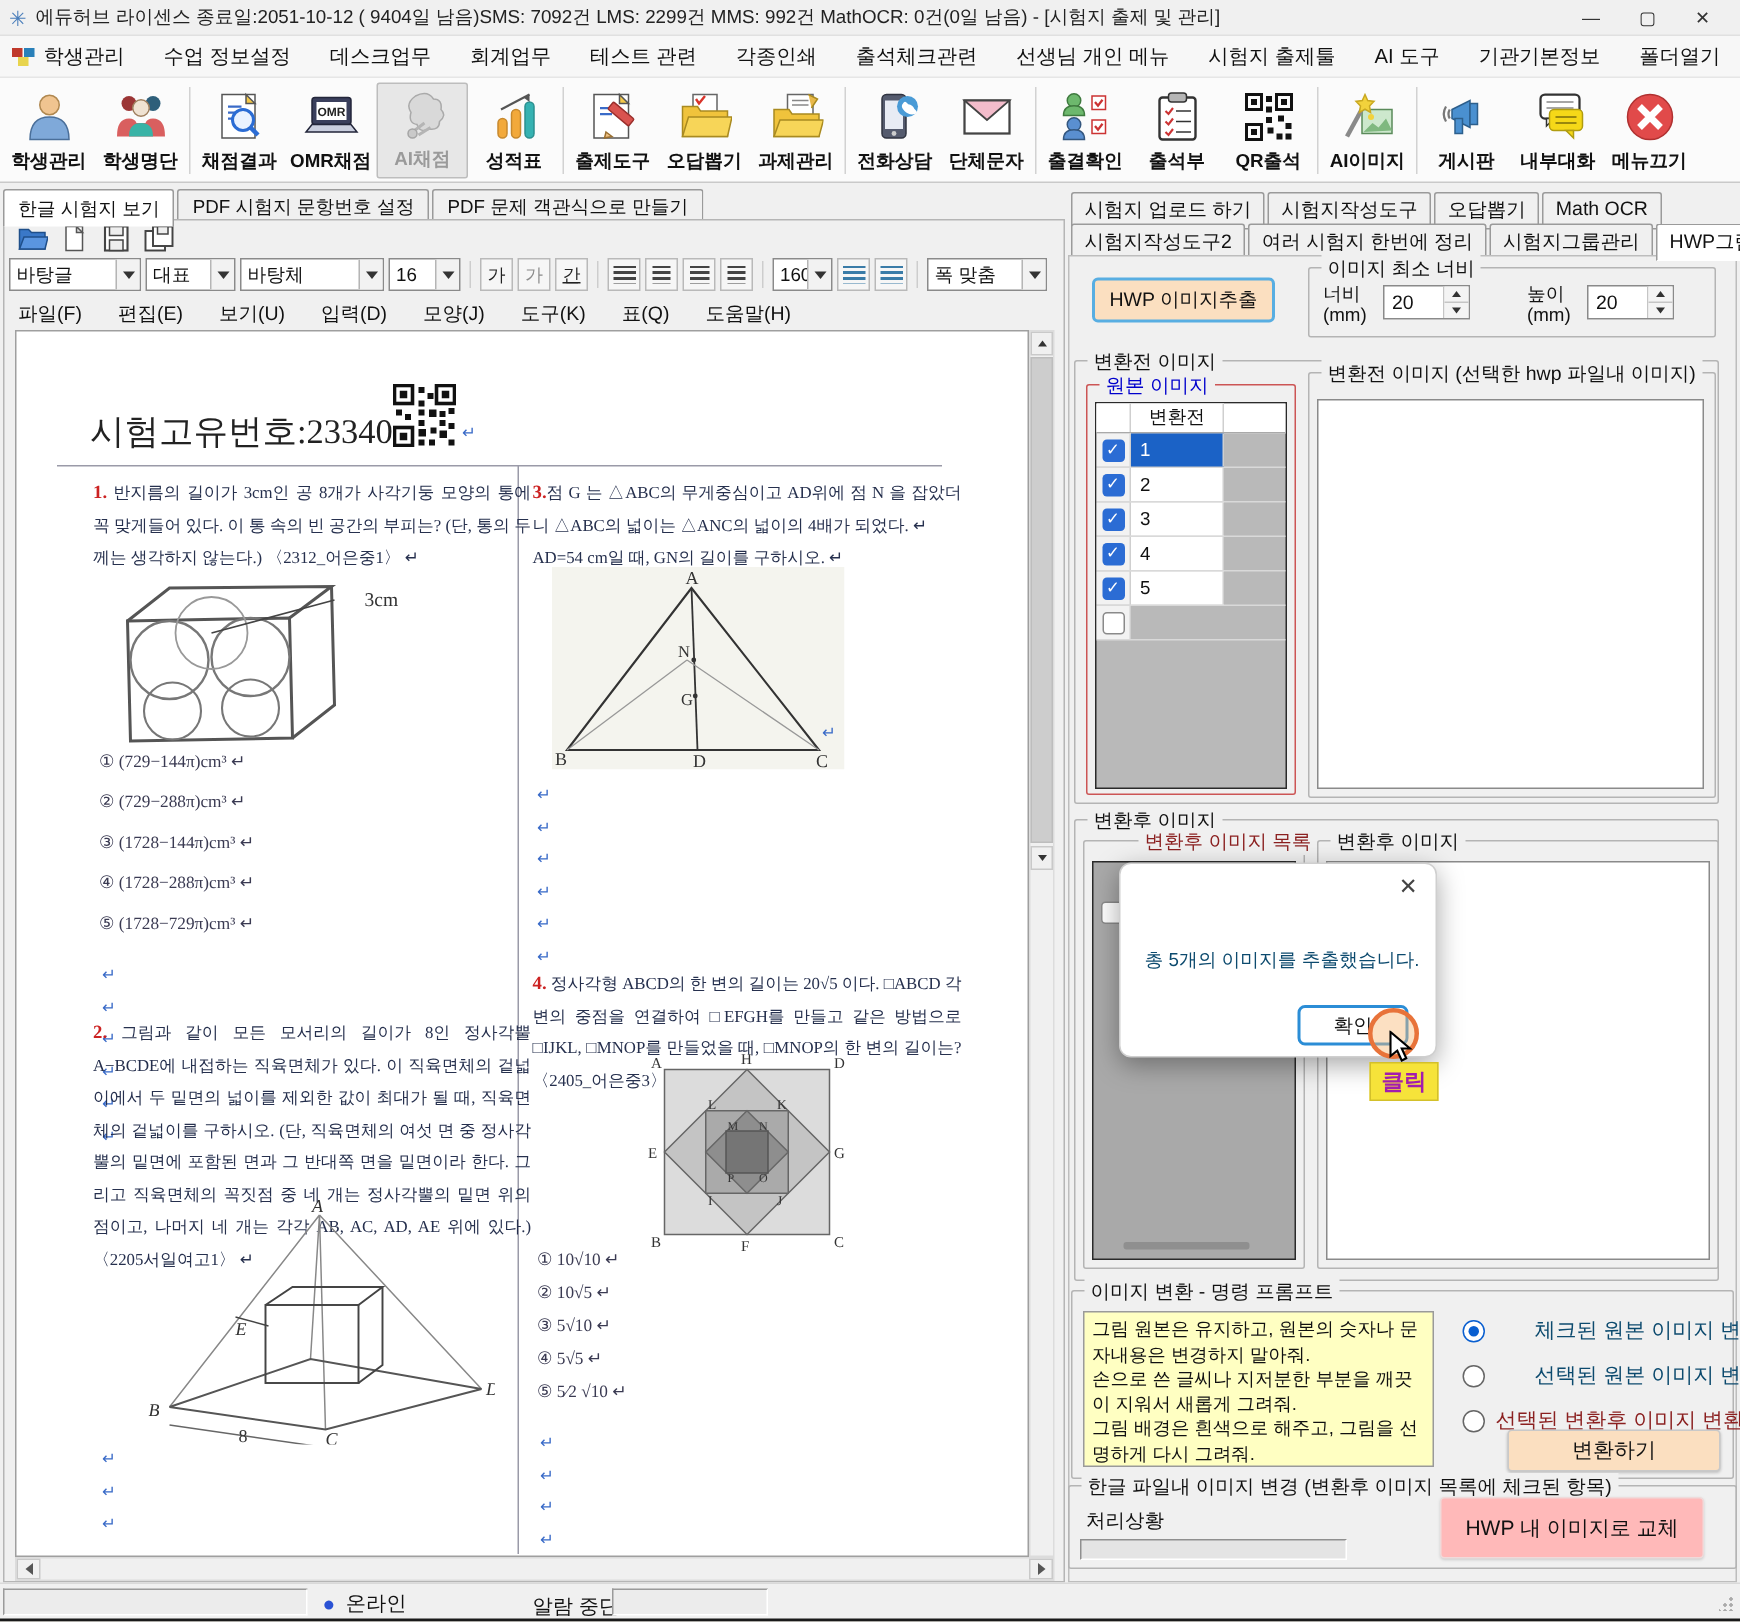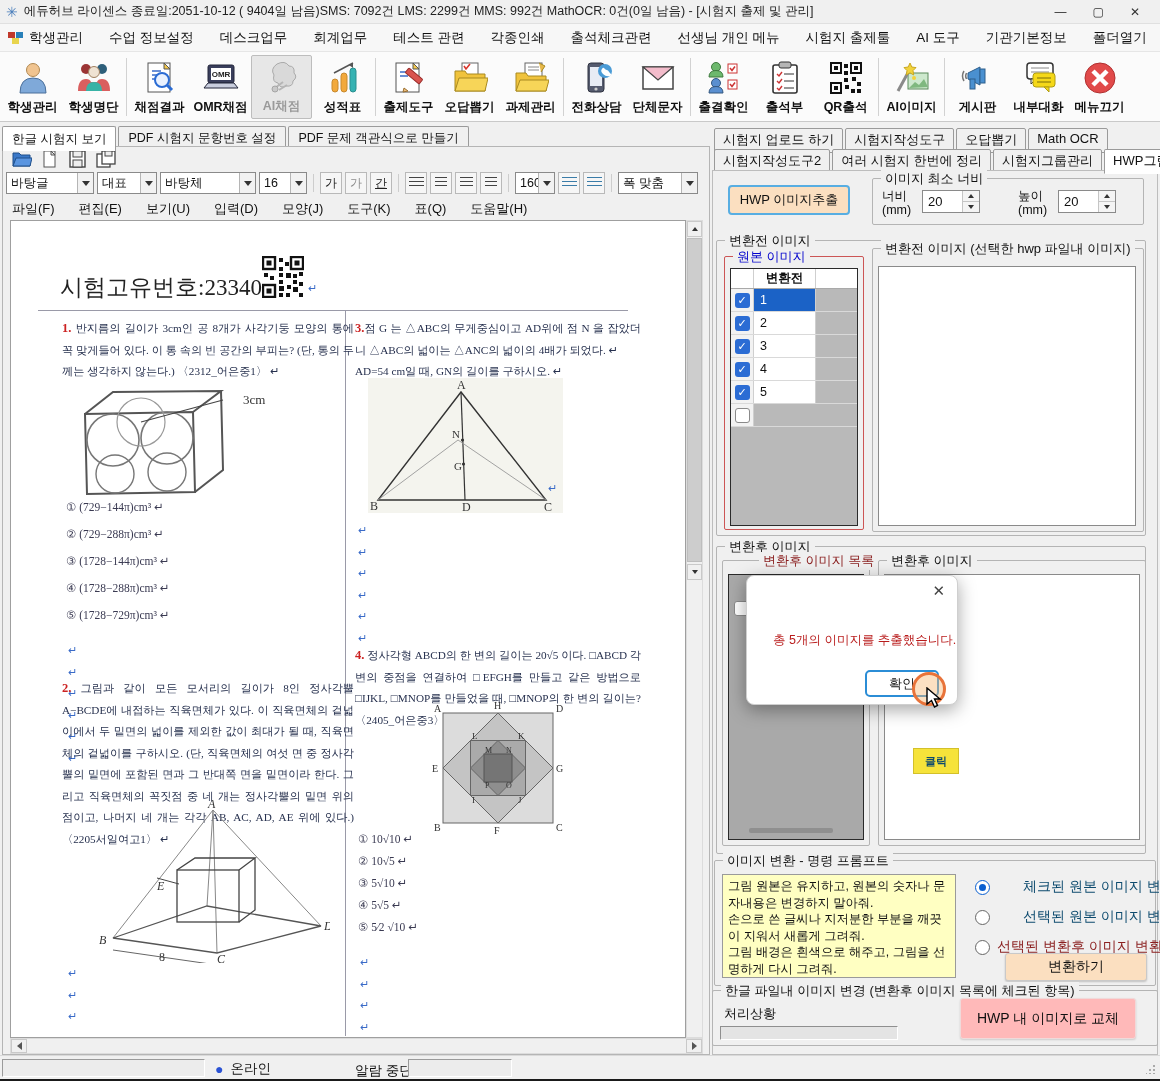--- a/index.html
+++ b/index.html
@@ -93,38 +93,38 @@
   .btn-extract { position:absolute; left:728px; top:185px; width:122px; height:30px; background:#fbdfc0; border:2px solid #58aee2; border-radius:4px; font-size:13px; color:#111; display:flex; align-items:center; justify-content:center; }
   .minlbl { position:absolute; font-size:12.5px; color:#111; white-space:pre-line; line-height:14px; }
   .spin { position:absolute; width:58px; height:23px; border:1px solid #8a8a8a; background:#fff; }
   .spin .val { font-size:13px; color:#111; padding:3px 5px; }
   .spin .arr { position:absolute; right:0; top:0; bottom:0; width:17px; border-left:1px solid #c5c5c5; display:flex; flex-direction:column; }
   .spin .arr i { flex:1; display:flex; align-items:center; justify-content:center; background:#f4f4f4; }
   .spin .arr i:first-child { border-bottom:1px solid #c5c5c5; }
 
   .btable { position:absolute; background:#b9b9b9; border:1px solid #2a2a2a; }
   .brow { display:flex; height:23px; border-bottom:1px solid #d9d9d9; }
-  .brow.hdr { background:#fff; height:20px; border-bottom:1px solid #a9a9a9;font-weight:bold; }
+  .brow.hdr { background:#fff; height:20px; border-bottom:1px solid #a9a9a9; }
   .bcell-cb { width:23px; display:flex; align-items:center; justify-content:center; background:#f2f2f2; border-right:1px solid #cfcfcf; }
   .bcell-n { width:62px; font-size:12.5px; color:#111; display:flex; align-items:center; padding-left:6px; background:#fff; border-right:1px solid #cfcfcf; }
   .brow.sel .bcell-n { background:#1b62c6; color:#fff; }
   .brow.hdr .bcell-n { justify-content:center; padding-left:0; background:#fff; }
   .cb { width:15px; height:15px; border-radius:3px; background:#2b6cd4; color:#fff; font-size:11px; line-height:15px; text-align:center; }
   .cb.off { background:#fff; border:1px solid #8a8a8a; }
   .whitebox { position:absolute; background:#fff; border:1px solid #8a8a8a; }
   .graybox { position:absolute; background:#a9a9a9; border:1px solid #2a2a2a; }
   .hsthumb { position:absolute; height:5px; background:#8f8f8f; border-radius:2px; }
 
   .dialog { position:absolute; left:746px; top:575px; width:212px; height:130px; background:#fff; border:1px solid #cfcfcf; border-radius:8px; box-shadow:0 5px 18px rgba(0,0,0,.35); z-index:10; }
   .dialog .dx { position:absolute; right:12px; top:6px; font-size:15px; color:#444; }
-  .dialog .msg { position:absolute; left:16px; top:56px; font-size:12.5px; color:#b91c1c; white-space:nowrap;margin-left:10px; }
+  .dialog .msg { position:absolute; left:16px; top:56px; font-size:12.5px; color:#0c4a6e; white-space:nowrap; }
   .dialog .ok { position:absolute; left:118px; top:94px; width:74px; height:27px; background:#fff; border:2px solid #2b8dd6; border-radius:5px; font-size:13px; color:#111; display:flex; align-items:center; justify-content:center; }
   .hl-circle { position:absolute; left:912px; top:672px; width:34px; height:34px; border:3px solid #e8733a; border-radius:50%; background:rgba(248,186,120,.45); z-index:11; }
   .cursor { position:absolute; left:924px; top:687px; z-index:12; }
-  .click-badge { position:absolute; left:913px; top:748px; width:46px; height:26px; background:#f6e33a; border:1px solid #d3c02a; color:#0c4a6e; font-size:11px; font-weight:bold; display:flex; align-items:center; justify-content:center; z-index:11; }
+  .click-badge { position:absolute; left:913px; top:708px; width:46px; height:26px; background:#f6e33a; border:1px solid #d3c02a; color:#a21caf; font-size:15px; font-weight:bold; display:flex; align-items:center; justify-content:center; z-index:11; }
 
   .prompt-text { position:absolute; left:722px; top:874px; width:234px; height:104px; background:#ffffc2; border:1px solid #9a9a9a; font-size:12.3px; line-height:16.6px; color:#111; padding:3px 5px; white-space:pre-wrap; overflow:hidden; }
   .radio-row { position:absolute; display:flex; align-items:center; gap:7px; }
   .radio { width:15px; height:15px; border:1px solid #666; border-radius:50%; background:#fff; position:relative; }
   .radio.sel { border-color:#0a5fd0; }
   .radio.sel::after { content:""; position:absolute; inset:3px; border-radius:50%; background:#0a5fd0; }
   .radio-lbl { font-size:14px; white-space:nowrap; }
   .radio-lbl.blue { color:#0c4a6e;margin-left:26px; }
   .radio-lbl.dred { color:#8b2020; }
   .btn-convert { position:absolute; left:1005px; top:953px; width:142px; height:28px; background:#fbdfc0; border:1px solid #c9c9c9; border-radius:3px; box-shadow:0 1px 2px rgba(0,0,0,.2); font-size:14px; color:#111; display:flex; align-items:center; justify-content:center; }

